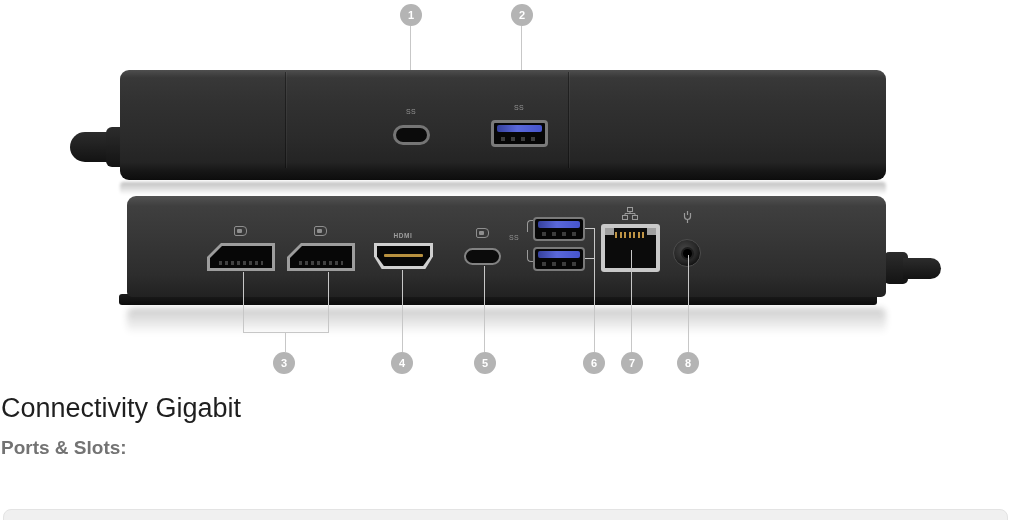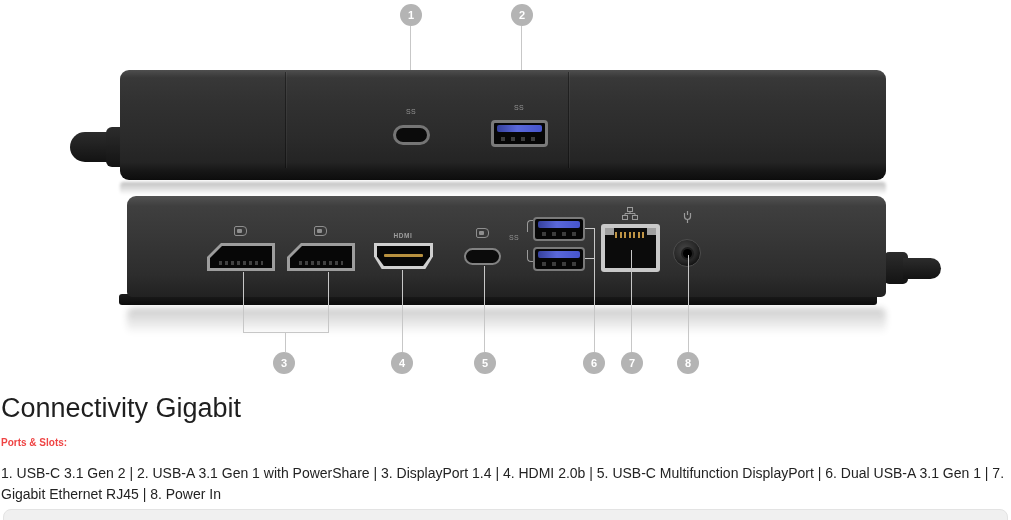--- a/index.html
+++ b/index.html
@@ -60,21 +60,21 @@
   .plabel.hd{font-size:6.5px;font-weight:bold;color:#9d9d9d;letter-spacing:.6px;}
   .dplogo{position:absolute;width:13px;height:10px;border:1px solid #8e8e8e;border-radius:2px 4px 4px 2px;box-sizing:border-box;}
   .dplogo::after{content:"";position:absolute;left:2px;top:2px;right:4px;bottom:2px;background:#8e8e8e;border-radius:1px;}
   .brk{position:absolute;width:5px;border-left:1px solid #9a9a9a;}
   .brk.t{border-top:1px solid #9a9a9a;border-radius:4px 0 0 0;}
   .brk.b{border-bottom:1px solid #9a9a9a;border-radius:0 0 0 4px;}
   .iconwrap{position:absolute;}
 
   
   .heading{position:absolute;left:1px;top:393px;font-size:27px;color:#1f1f1f;font-weight:400;}
-  .subheading{position:absolute;left:1px;top:437px;font-size:10px;font-weight:bold;color:#ef4444;}
+  .subheading{position:absolute;left:1px;top:437px;font-size:19px;font-weight:bold;color:#737373;}
   .portslist{position:absolute;left:1px;top:463px;width:1008px;font-size:14px;line-height:21px;color:#232323;}
   .bottombar{position:absolute;left:3px;top:509px;width:1005px;height:20px;background:#f0f0f0;
     border:1px solid #e3e3e3;border-radius:8px 8px 0 0;box-sizing:border-box;}
 </style>
 </head>
 <body>
 
 <div class="stage">
 
   <div class="callout" style="left:400px;top:4px;">1</div>
@@ -175,16 +175,15 @@
 
   <div class="callout" style="left:273px;top:352px;">3</div>
   <div class="callout" style="left:391px;top:352px;">4</div>
   <div class="callout" style="left:474px;top:352px;">5</div>
   <div class="callout" style="left:583px;top:352px;">6</div>
   <div class="callout" style="left:621px;top:352px;">7</div>
   <div class="callout" style="left:677px;top:352px;">8</div>
 
   <h1 class="heading" style="margin:0;">Connectivity Gigabit</h1>
   <div class="subheading">Ports &amp; Slots:</div>
-  <div class="portslist">1. USB-C 3.1 Gen 2 | 2. USB-A 3.1 Gen 1 with PowerShare | 3. DisplayPort 1.4 | 4. HDMI 2.0b | 5. USB-C Multifunction DisplayPort | 6. Dual USB-A 3.1 Gen 1 | 7. Gigabit Ethernet RJ45 | 8. Power In</div>
   <div class="bottombar"></div>
 
 </div>
 
 </body></html>

